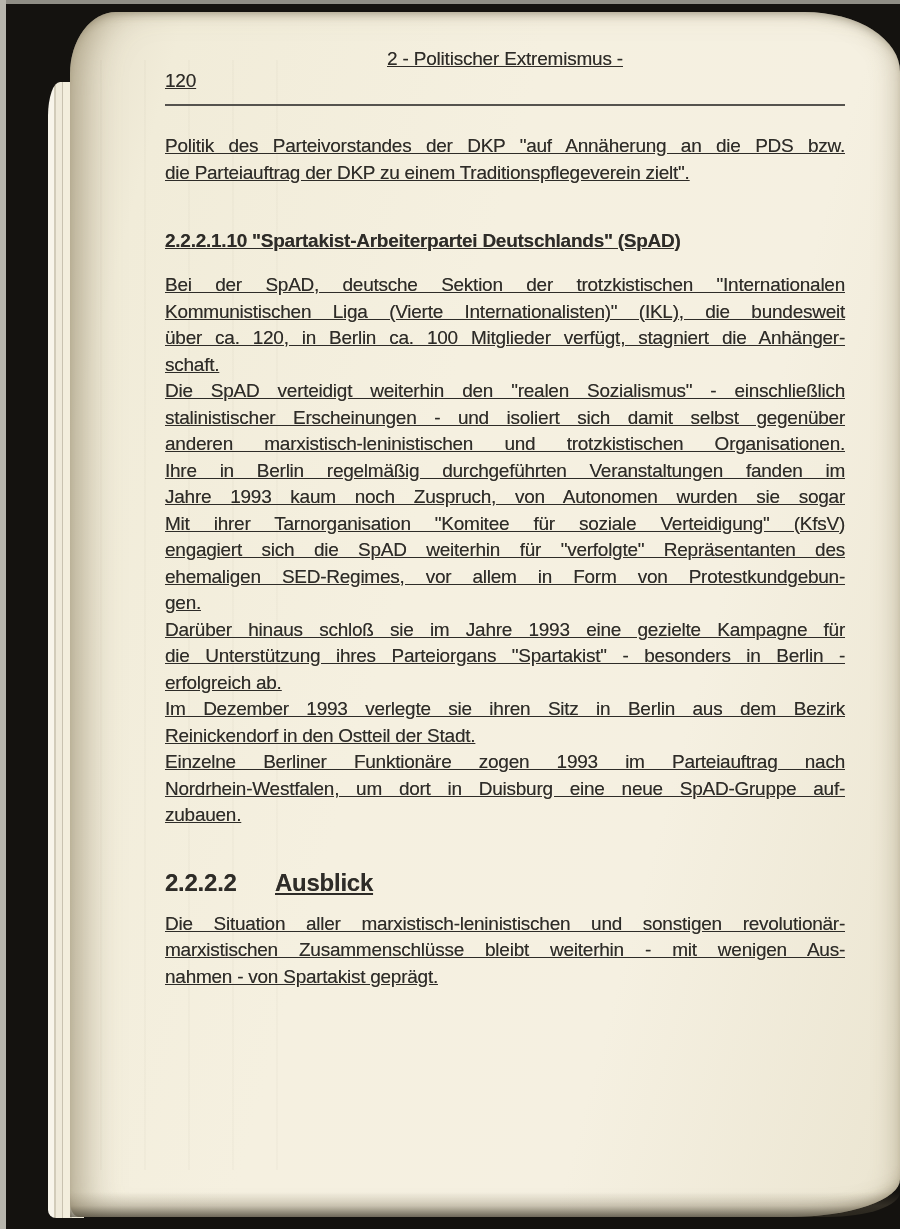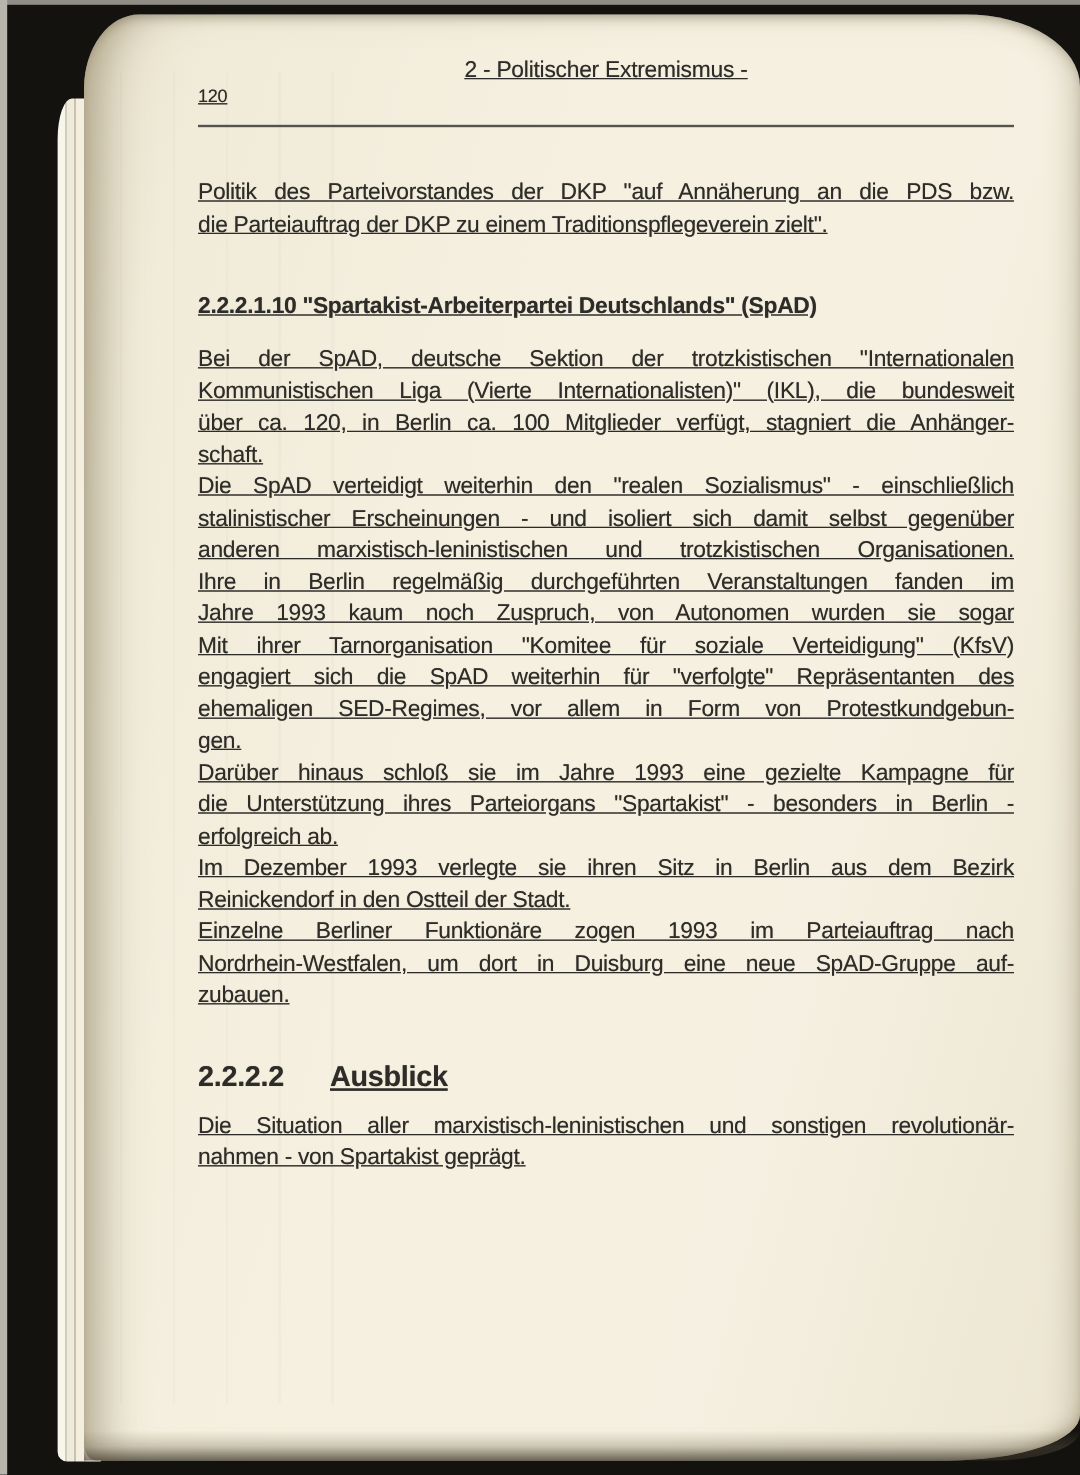--- a/index.html
+++ b/index.html
@@ -42,23 +42,23 @@
   }
   .bottom-fade{
     left:70px;top:1192px;width:830px;height:25px;
     background:linear-gradient(to bottom,rgba(120,110,85,0) 0%,rgba(120,110,88,.30) 55%,rgba(55,50,38,.6) 100%);
     border-bottom-right-radius:110px 38px;
   }
   
   .content{left:165px;top:48px;width:680px;color:#2e2c28;text-decoration:underline;}
   .content{text-shadow:0 0 .6px rgba(46,44,40,.55);}
   .chapter-title{font-size:19px;line-height:22px;text-align:center;letter-spacing:-.2px;}
-  .page-number{font-size:15px;line-height:22px;letter-spacing:-.2px;}
+  .page-number{font-size:19px;line-height:22px;letter-spacing:-.2px;}
   .rule{margin-top:12px;border-top:2px solid #55534e;height:0;}
-  .body{margin-top:42px;}
+  .body{margin-top:27px;}
   .line{
     font-size:19px;line-height:26.5px;letter-spacing:-.25px;
     text-align:justify;text-align-last:justify;text-justify:inter-word;
     white-space:normal;
   }
   .line.last{text-align-last:left;}
   .h1{font-weight:700;font-size:19px;line-height:27px;letter-spacing:-.25px;margin:41px 0 18px 0;}
   .h2{font-weight:700;font-size:24px;line-height:27px;letter-spacing:-.25px;margin:40px 0 15px 0;}
   .h2 .num{display:inline-block;min-width:110px;}
   .para.gap{margin-top:28px;}
@@ -113,16 +113,17 @@
         <div class="line last">Reinickendorf in den Ostteil der Stadt.</div>
       </div>
       <div class="para">
         <div class="line">Einzelne Berliner Funktionäre zogen 1993 im Parteiauftrag nach</div>
         <div class="line">Nordrhein-Westfalen, um dort in Duisburg eine neue SpAD-Gruppe auf-</div>
         <div class="line last">zubauen.</div>
       </div>
       <div class="h2"><span class="num">2.2.2.2</span><span>Ausblick</span></div>
       <div class="para">
         <div class="line">Die Situation aller marxistisch-leninistischen und sonstigen revolutionär-</div>
+        <div class="line">marxistischen Zusammenschlüsse bleibt weiterhin - mit wenigen Aus-</div>
         <div class="line last">nahmen - von Spartakist geprägt.</div>
       </div>
     </div>
 </div>
 
 </body></html>

